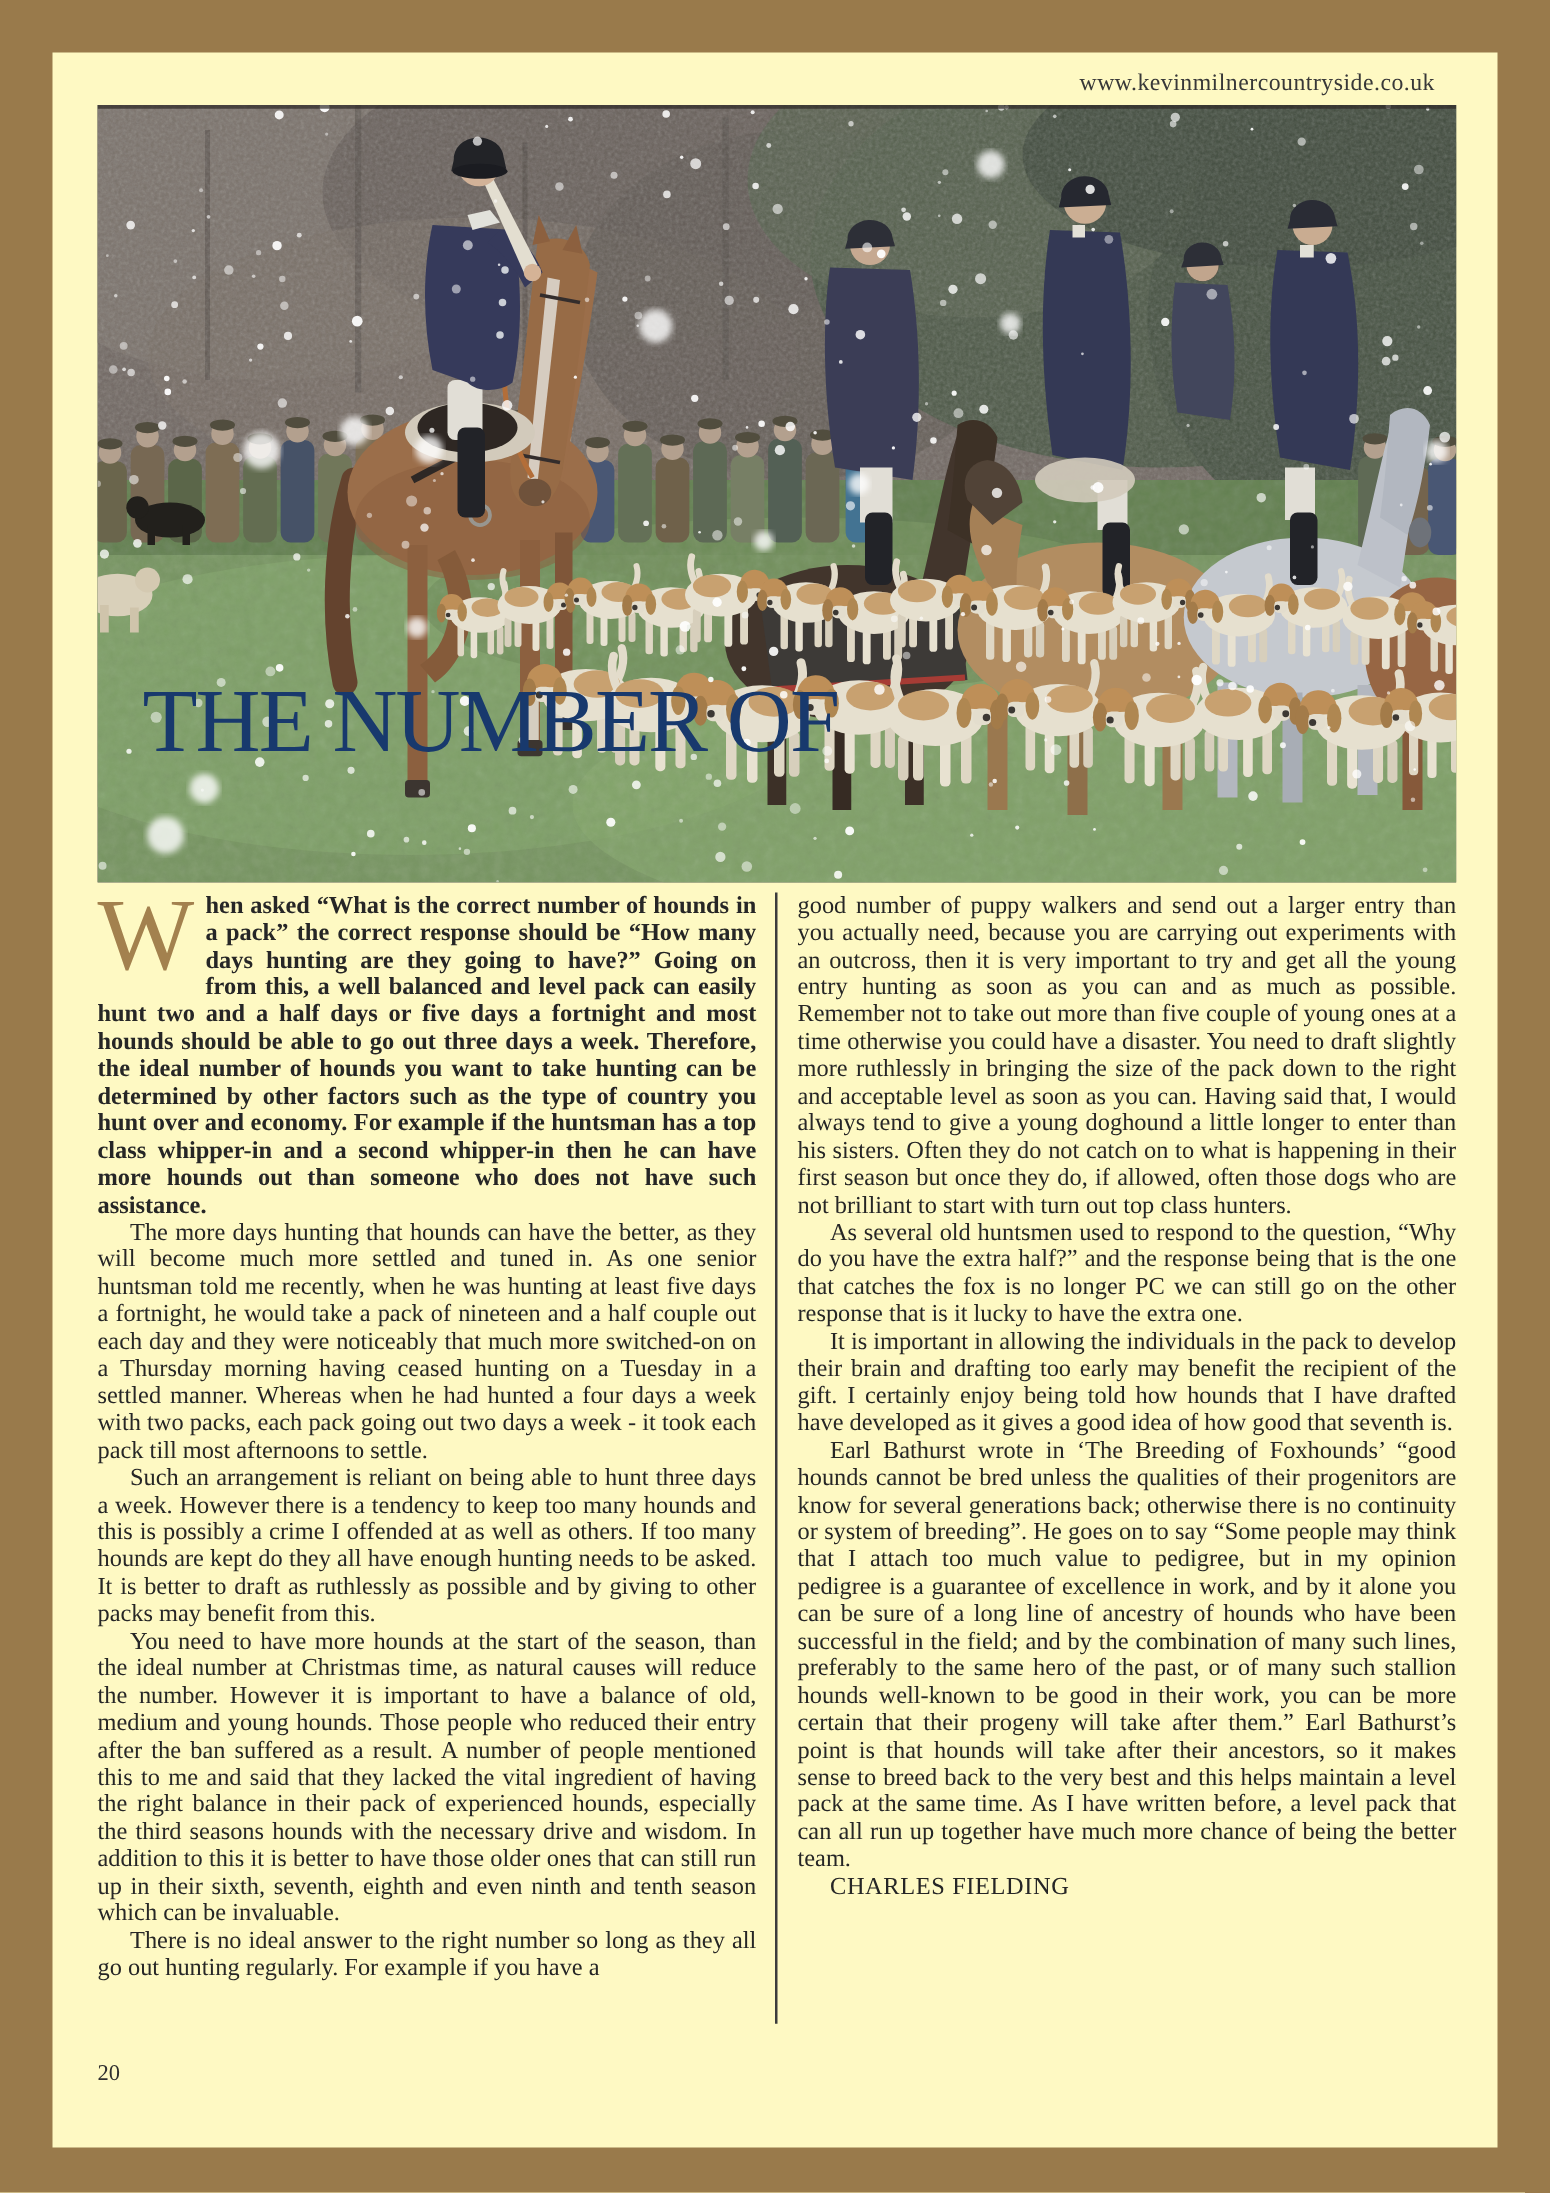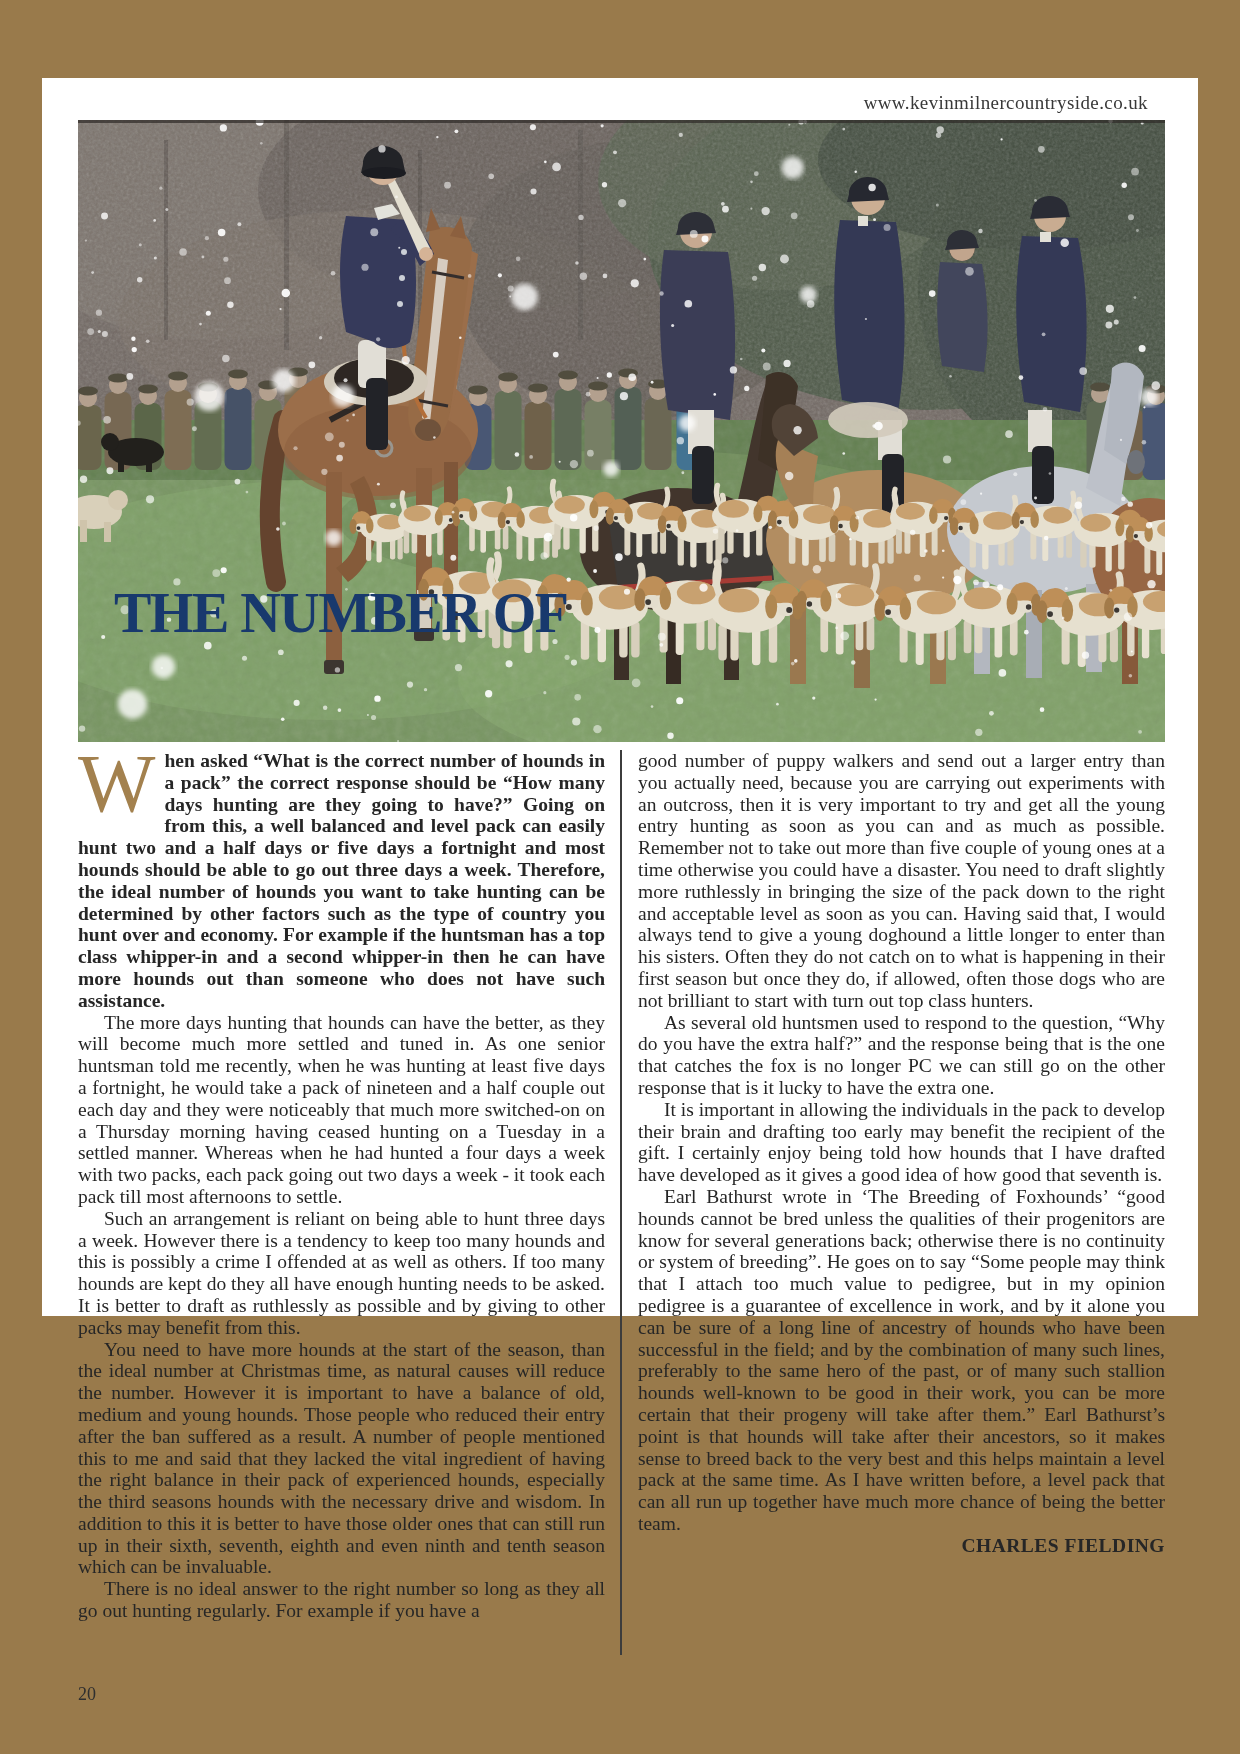--- a/index.html
+++ b/index.html
@@ -5,38 +5,37 @@
   html,body{margin:0;padding:0;}
   body{
     width:1240px;height:1754px;
     background:#997a4b;
     position:relative;
     font-family:"Liberation Serif", serif;
     overflow:hidden;
   }
   .sheet{
     position:absolute;left:42px;top:42px;
-    width:1156px;height:1238px;
-    background:#ffffff;
-    margin-top:36px;
+    width:1156px;height:1676px;
+    background:#fef9c3;
   }
   .header-url{
     position:absolute;top:14px;right:50px;
     font-size:19px;color:#383838;letter-spacing:.4px;
   }
   .photo-wrap{
     position:absolute;left:36px;top:42px;
     width:1087px;height:622px;
     overflow:hidden;background:#7e8377;
   }
   .photo-wrap svg{display:block;}
   .headline{
     position:absolute;left:36px;top:452px;
-    font-weight:bold;
-    font-size:56px;line-height:83px;letter-spacing:-1.5px;
+    font-weight:normal;
+    font-size:72px;line-height:83px;letter-spacing:-1.5px;
     color:#18396d;white-space:nowrap;
   }
   .cols{
     position:absolute;left:36px;top:672px;
     width:1087px;display:flex;
   }
   .col{
     width:527px;
     font-size:19.5px;line-height:21.8px;
     color:#262626;text-align:justify;
@@ -49,23 +48,22 @@
   .col p.nofirst{text-indent:0;}
   .lead{font-weight:bold;}
   .dropcap{
     float:left;
     font-size:82px;line-height:65px;height:65px;
     color:#a3814e;
     margin:1px 9px 0 0;
     font-weight:normal;
   }
   .byline{
-    text-align:right;text-indent:0;
+    text-indent:0;
     letter-spacing:.5px;
-    font-weight:bold;
   }
   .pagenum{
     position:absolute;left:36px;top:1606px;
     font-size:18px;color:#2f2f2f;
   }
 </style>
 </head>
 <body>
 
 <div class="sheet">

